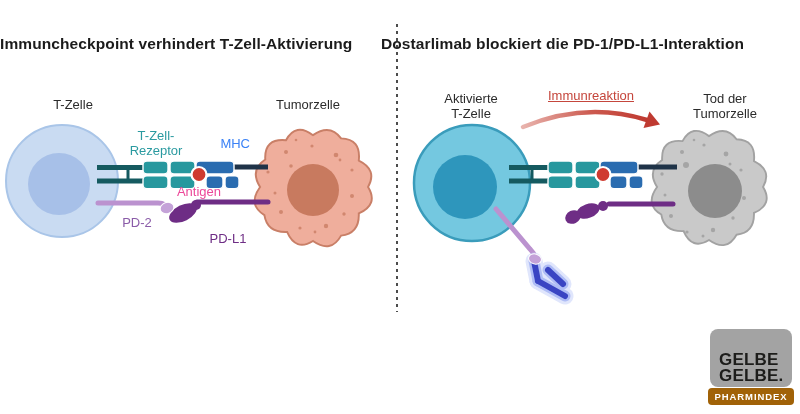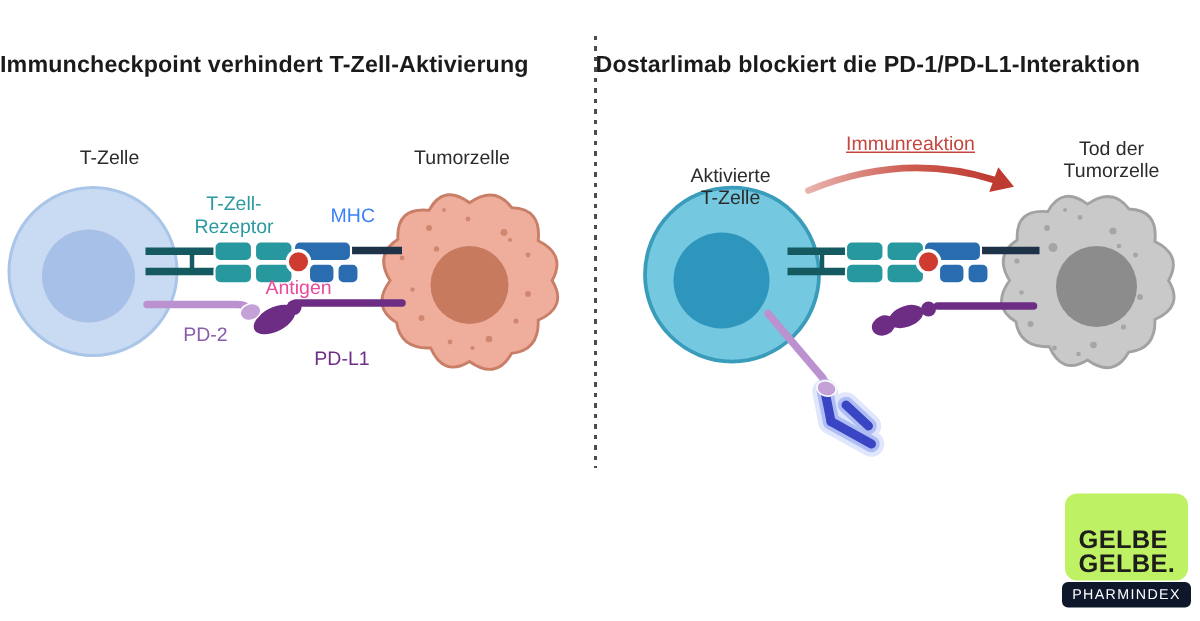--- a/index.html
+++ b/index.html
@@ -23,31 +23,31 @@
   .lbl-pd1{color:#8a5ba8;}
   .lbl-pdl1{color:#6e2d85;}
   .lbl-immune{color:#c5463c;text-decoration:underline;}
   .lbl-dostarlimab{color:#2b50c6;text-align:left;}
   .divider{
     left:396px;top:24px;width:2px;height:288px;
     background:repeating-linear-gradient(to bottom,#4c4c4c 0 3px,transparent 3px 7px);
   }
   .logo{left:710px;top:329px;width:82px;}
   .logo-yellow{
-    background:#bef264;border-radius:8px;height:58px;box-sizing:border-box;
+    background:#a3a3a3;border-radius:8px;height:58px;box-sizing:border-box;
     display:flex;flex-direction:column;justify-content:flex-end;
     padding:0 0 3px 9px;
   }
   .logo-word{
     font-weight:bold;font-size:17px;line-height:.95;color:#1d1d1b;letter-spacing:.2px;
   }
   .logo-bar{
-    background:#0f172a;border-radius:4px;margin:1px -2px 0;height:17px;
+    background:#a16207;border-radius:4px;margin:1px -2px 0;height:17px;
     color:#ffffff;font-size:9.5px;letter-spacing:.9px;text-align:center;
-    line-height:17px;font-weight:400;
+    line-height:17px;font-weight:700;
   }
   svg{display:block;}
 </style>
 </head>
 <body>
 
 <div class="abs" style="left:0;top:0;width:397px;height:414px;">
 
   <svg class="abs" style="left:0;top:0" width="397" height="414" viewBox="0 0 397 414">
     <defs>
@@ -123,21 +123,21 @@
   <div class="abs lbl lbl-tcr" style="left:106px;top:128px;width:100px;">T-Zell-
 Rezeptor</div>
   <div class="abs lbl lbl-mhc" style="left:200px;top:136px;width:50px;">MHC</div>
   <div class="abs lbl lbl-antigen" style="left:159px;top:184px;width:80px;">Antigen</div>
   <div class="abs lbl lbl-pd1" style="left:102px;top:215px;width:70px;">PD-2</div>
   <div class="abs lbl lbl-pdl1" style="left:193px;top:215px;width:70px;margin-top:16px;">PD-L1</div>
 </div>
 
 <div class="abs divider"></div>
 
-<div class="abs" style="left:397px;top:0;width:403px;height:290px;">
+<div class="abs" style="left:381px;top:0;width:403px;height:290px;">
 
   <svg class="abs" style="left:0;top:0" width="403" height="414" viewBox="0 0 403 414">
     <defs>
       <linearGradient id="arrowGrad" x1="0" y1="0" x2="1" y2="0">
         <stop offset="0" stop-color="#e8b3ad"></stop>
         <stop offset="0.55" stop-color="#cc5a4f"></stop>
         <stop offset="1" stop-color="#bf3a31"></stop>
       </linearGradient>
     </defs>
 
@@ -221,21 +221,21 @@
           <path d="M157,281 L153,261"></path>
           <path d="M167,270 L182,284"></path>
       </g>
     </g>
 
     <ellipse cx="154" cy="259" rx="6.5" ry="5" fill="#c4a2d8" stroke="#ffffff" stroke-width="1" transform="rotate(15 154 259)"></ellipse>
   </svg>
 
   <div class="abs panel-title" style="left:0;top:35px;width:403px;">Dostarlimab blockiert die PD-1/PD-L1-Interaktion</div>
 
-  <div class="abs lbl" style="left:40px;top:91px;width:100px;margin-top:18px;">Aktivierte
+  <div class="abs lbl" style="left:40px;top:91px;width:100px;">Aktivierte
 T-Zelle</div>
   <div class="abs lbl lbl-immune" style="left:150px;top:88px;width:120px;">Immunreaktion</div>
   <div class="abs lbl" style="left:294px;top:91px;width:100px;">Tod der
 Tumorzelle</div>
 </div>
 
 <div class="abs logo">
   <div class="logo-yellow">
     <div class="logo-word">GELBE</div>
     <div class="logo-word">GELBE.</div>

